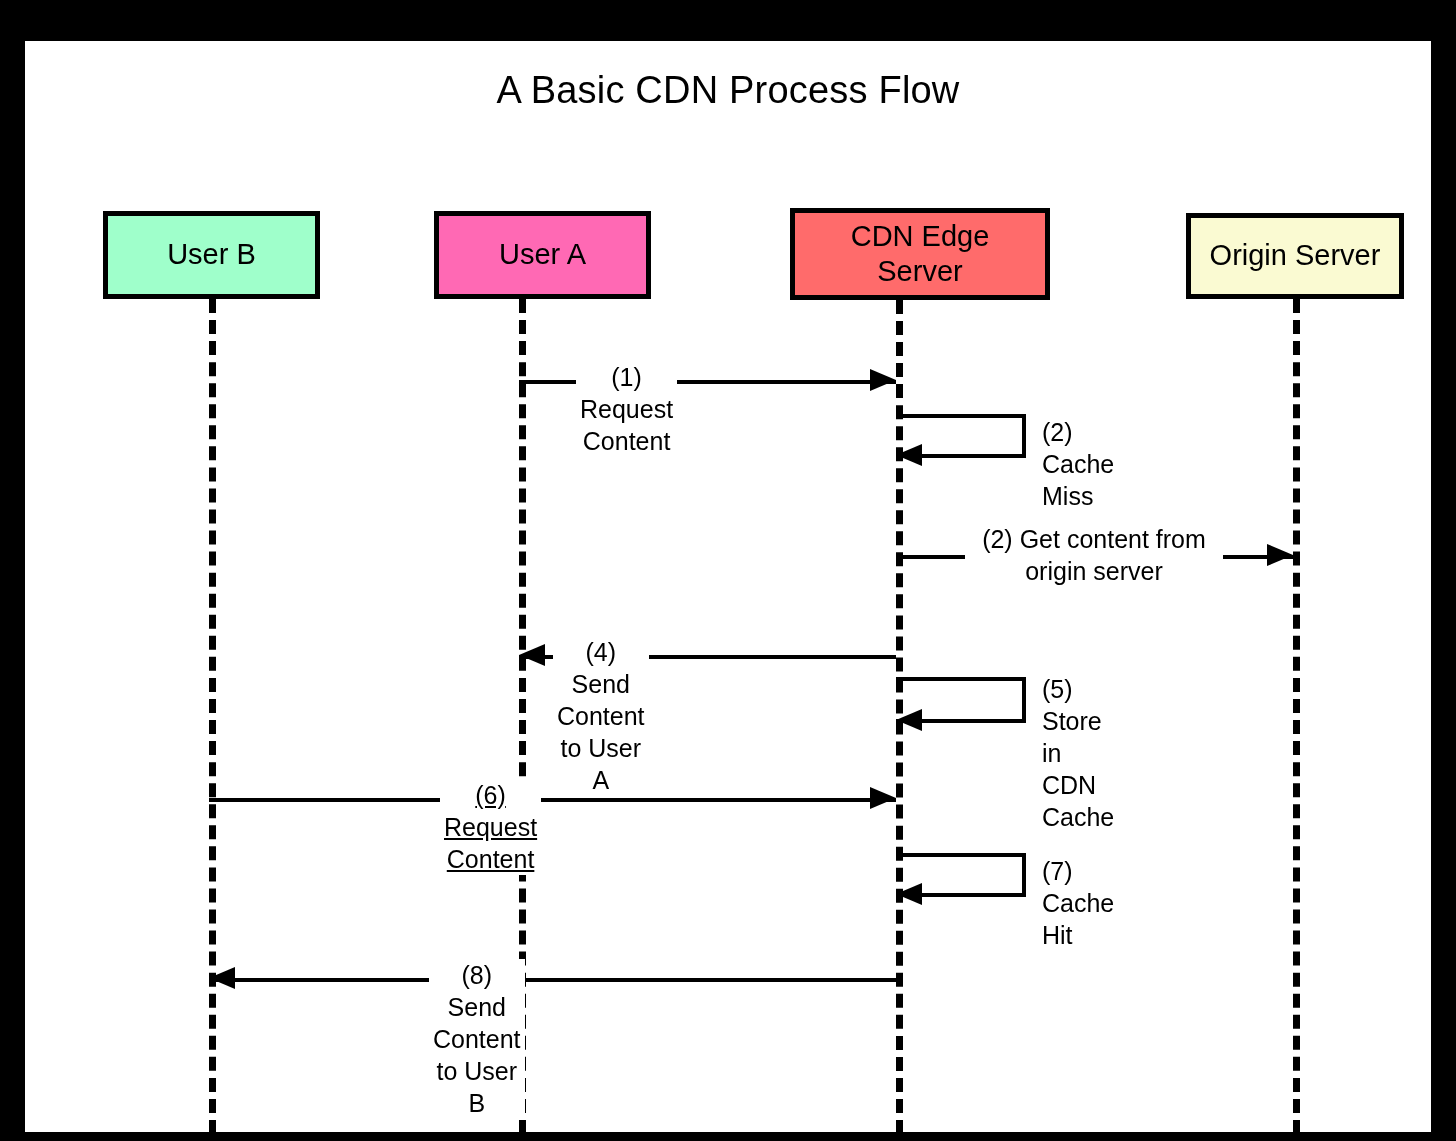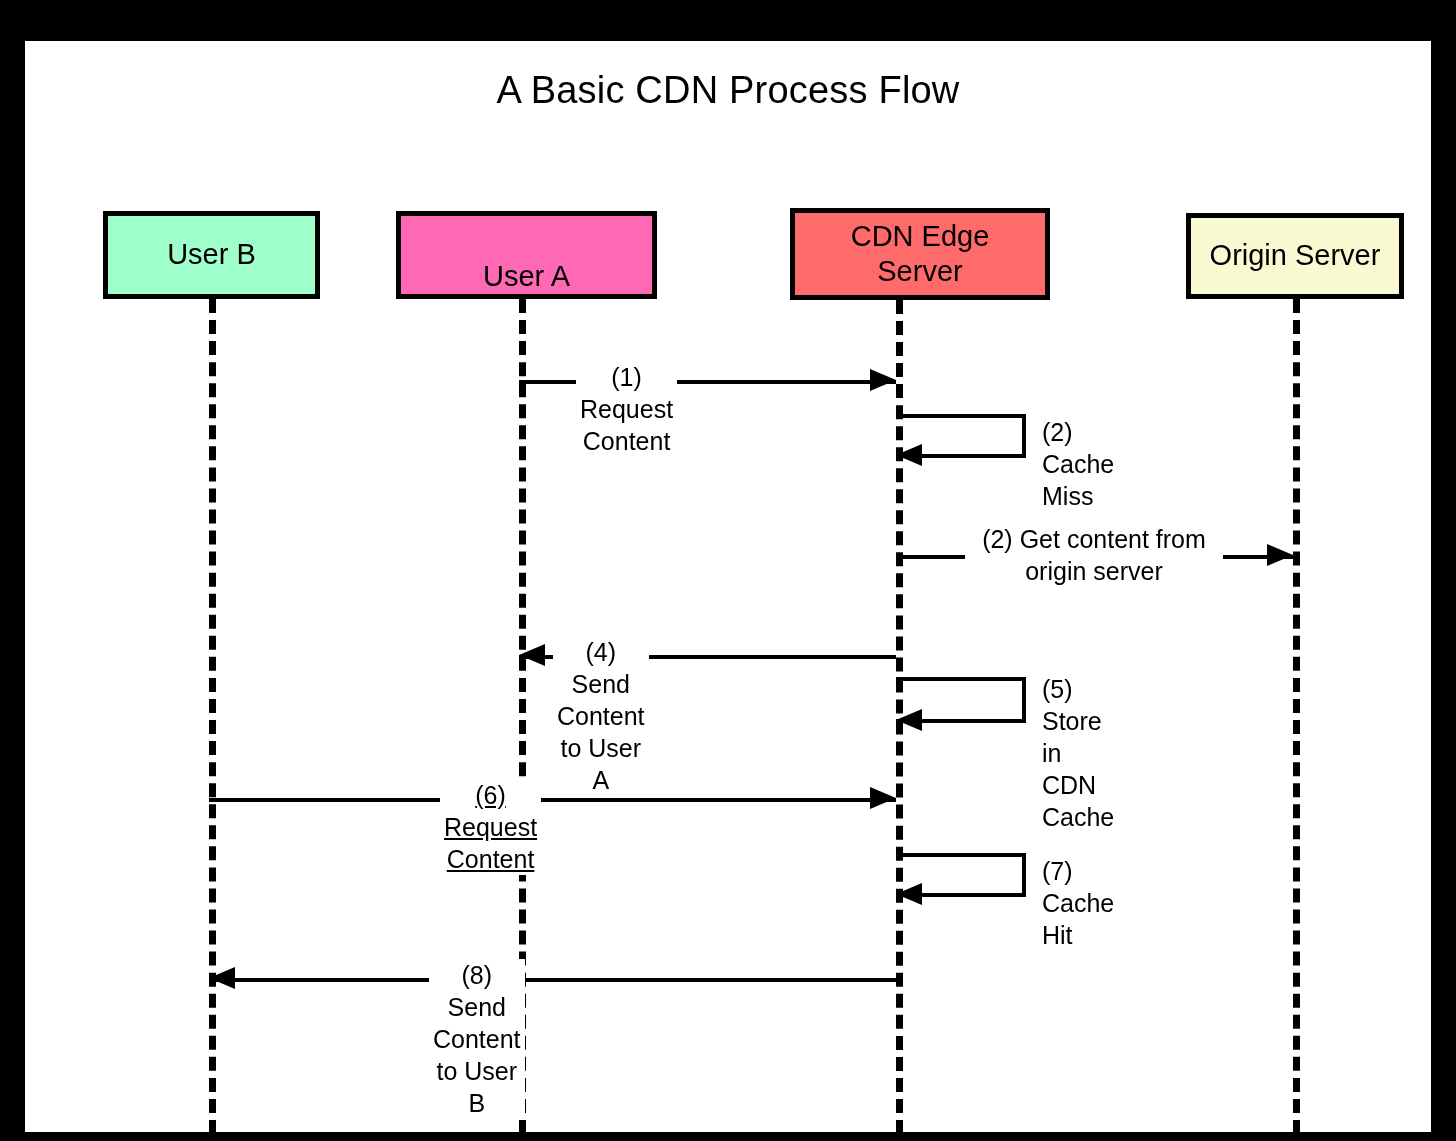--- a/index.html
+++ b/index.html
@@ -140,21 +140,21 @@
 
     <div class="lifeline" style="left:184px; top:258px; height:835px;"></div>
     <div class="lifeline" style="left:494px; top:258px; height:835px;"></div>
     <div class="lifeline" style="left:871px; top:259px; height:834px;"></div>
     <div class="lifeline" style="left:1268px; top:258px; height:835px;"></div>
 
     <div class="actor-box" style="left:78px; top:170px; width:217px; height:88px; background:#9FFFCB;">
       <span>User B</span>
     </div>
 
-    <div class="actor-box" style="left:371px; top:170px; width:261px; height:88px; background:#FF69B4;align-items:flex-end;">
+    <div class="actor-box" style="left:409px; top:170px; width:217px; height:88px; background:#FF69B4;">
       <span>User A</span>
     </div>
 
     <div class="actor-box" style="left:765px; top:167px; width:260px; height:92px; background:#FF6B6B;">
       <span style="white-space:pre-line;">CDN Edge
 Server</span>
     </div>
 
     <div class="actor-box" style="left:1161px; top:172px; width:218px; height:86px; background:#FAFAD2;">
       <span>Origin Server</span>

